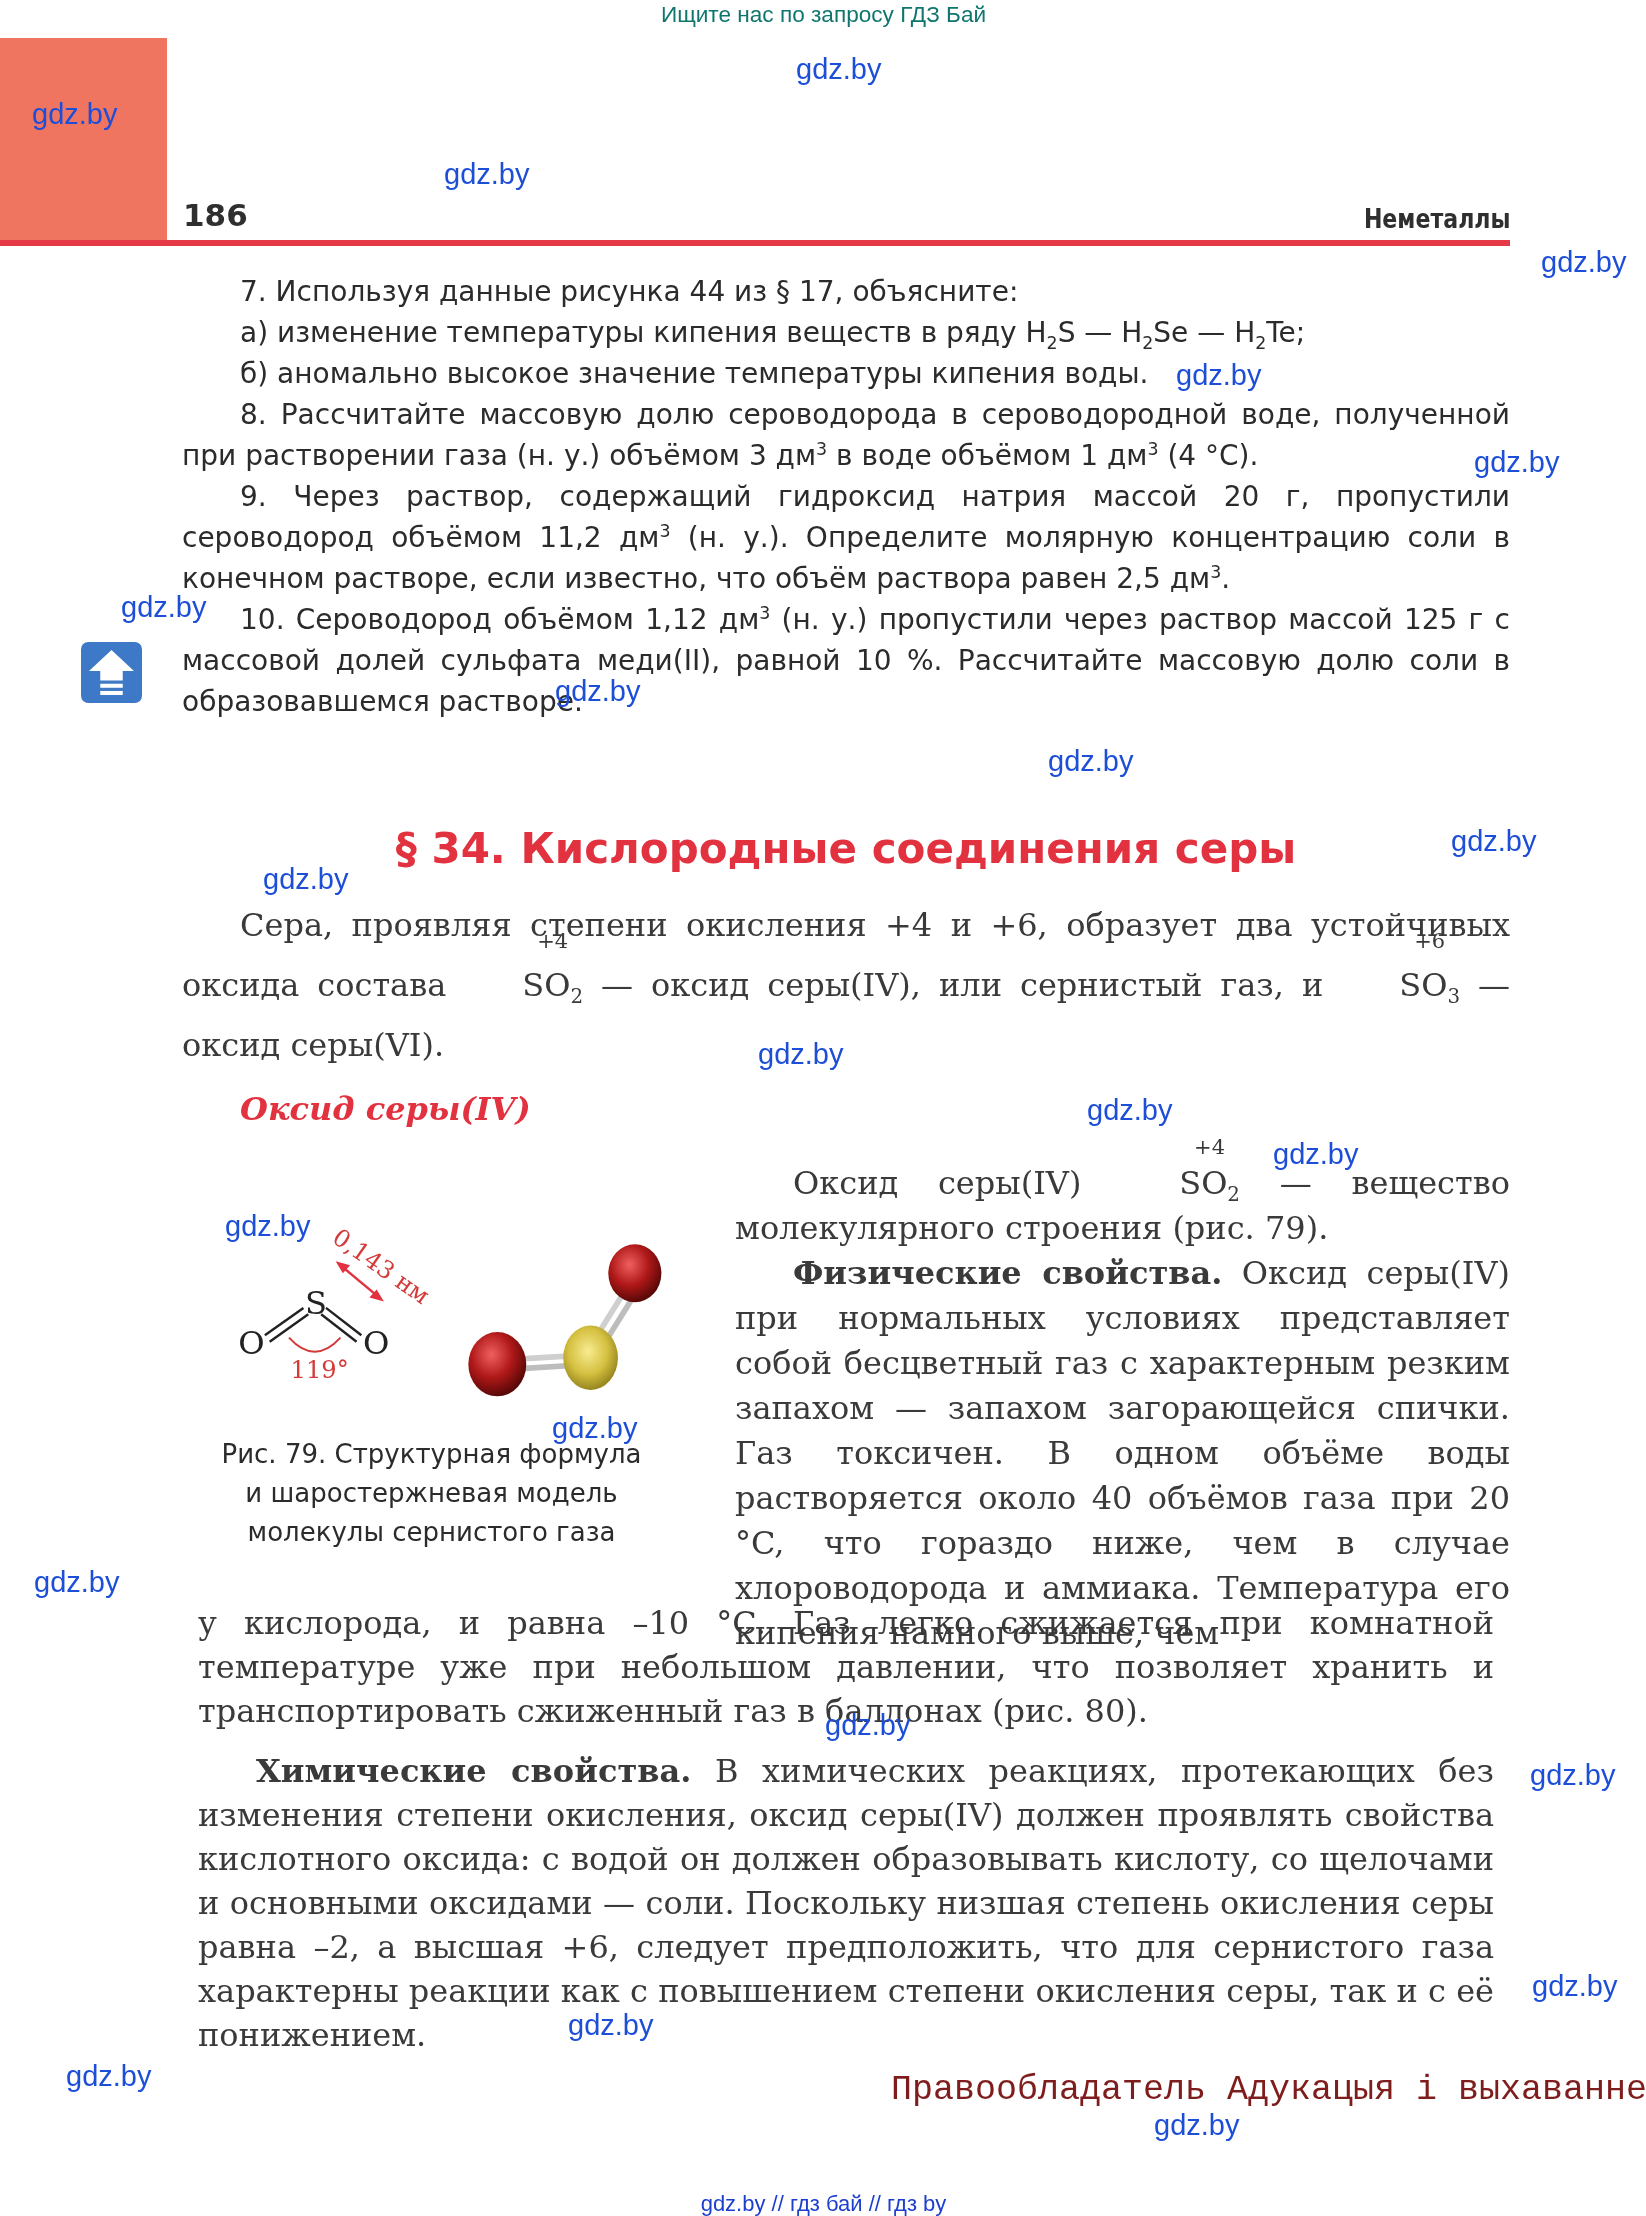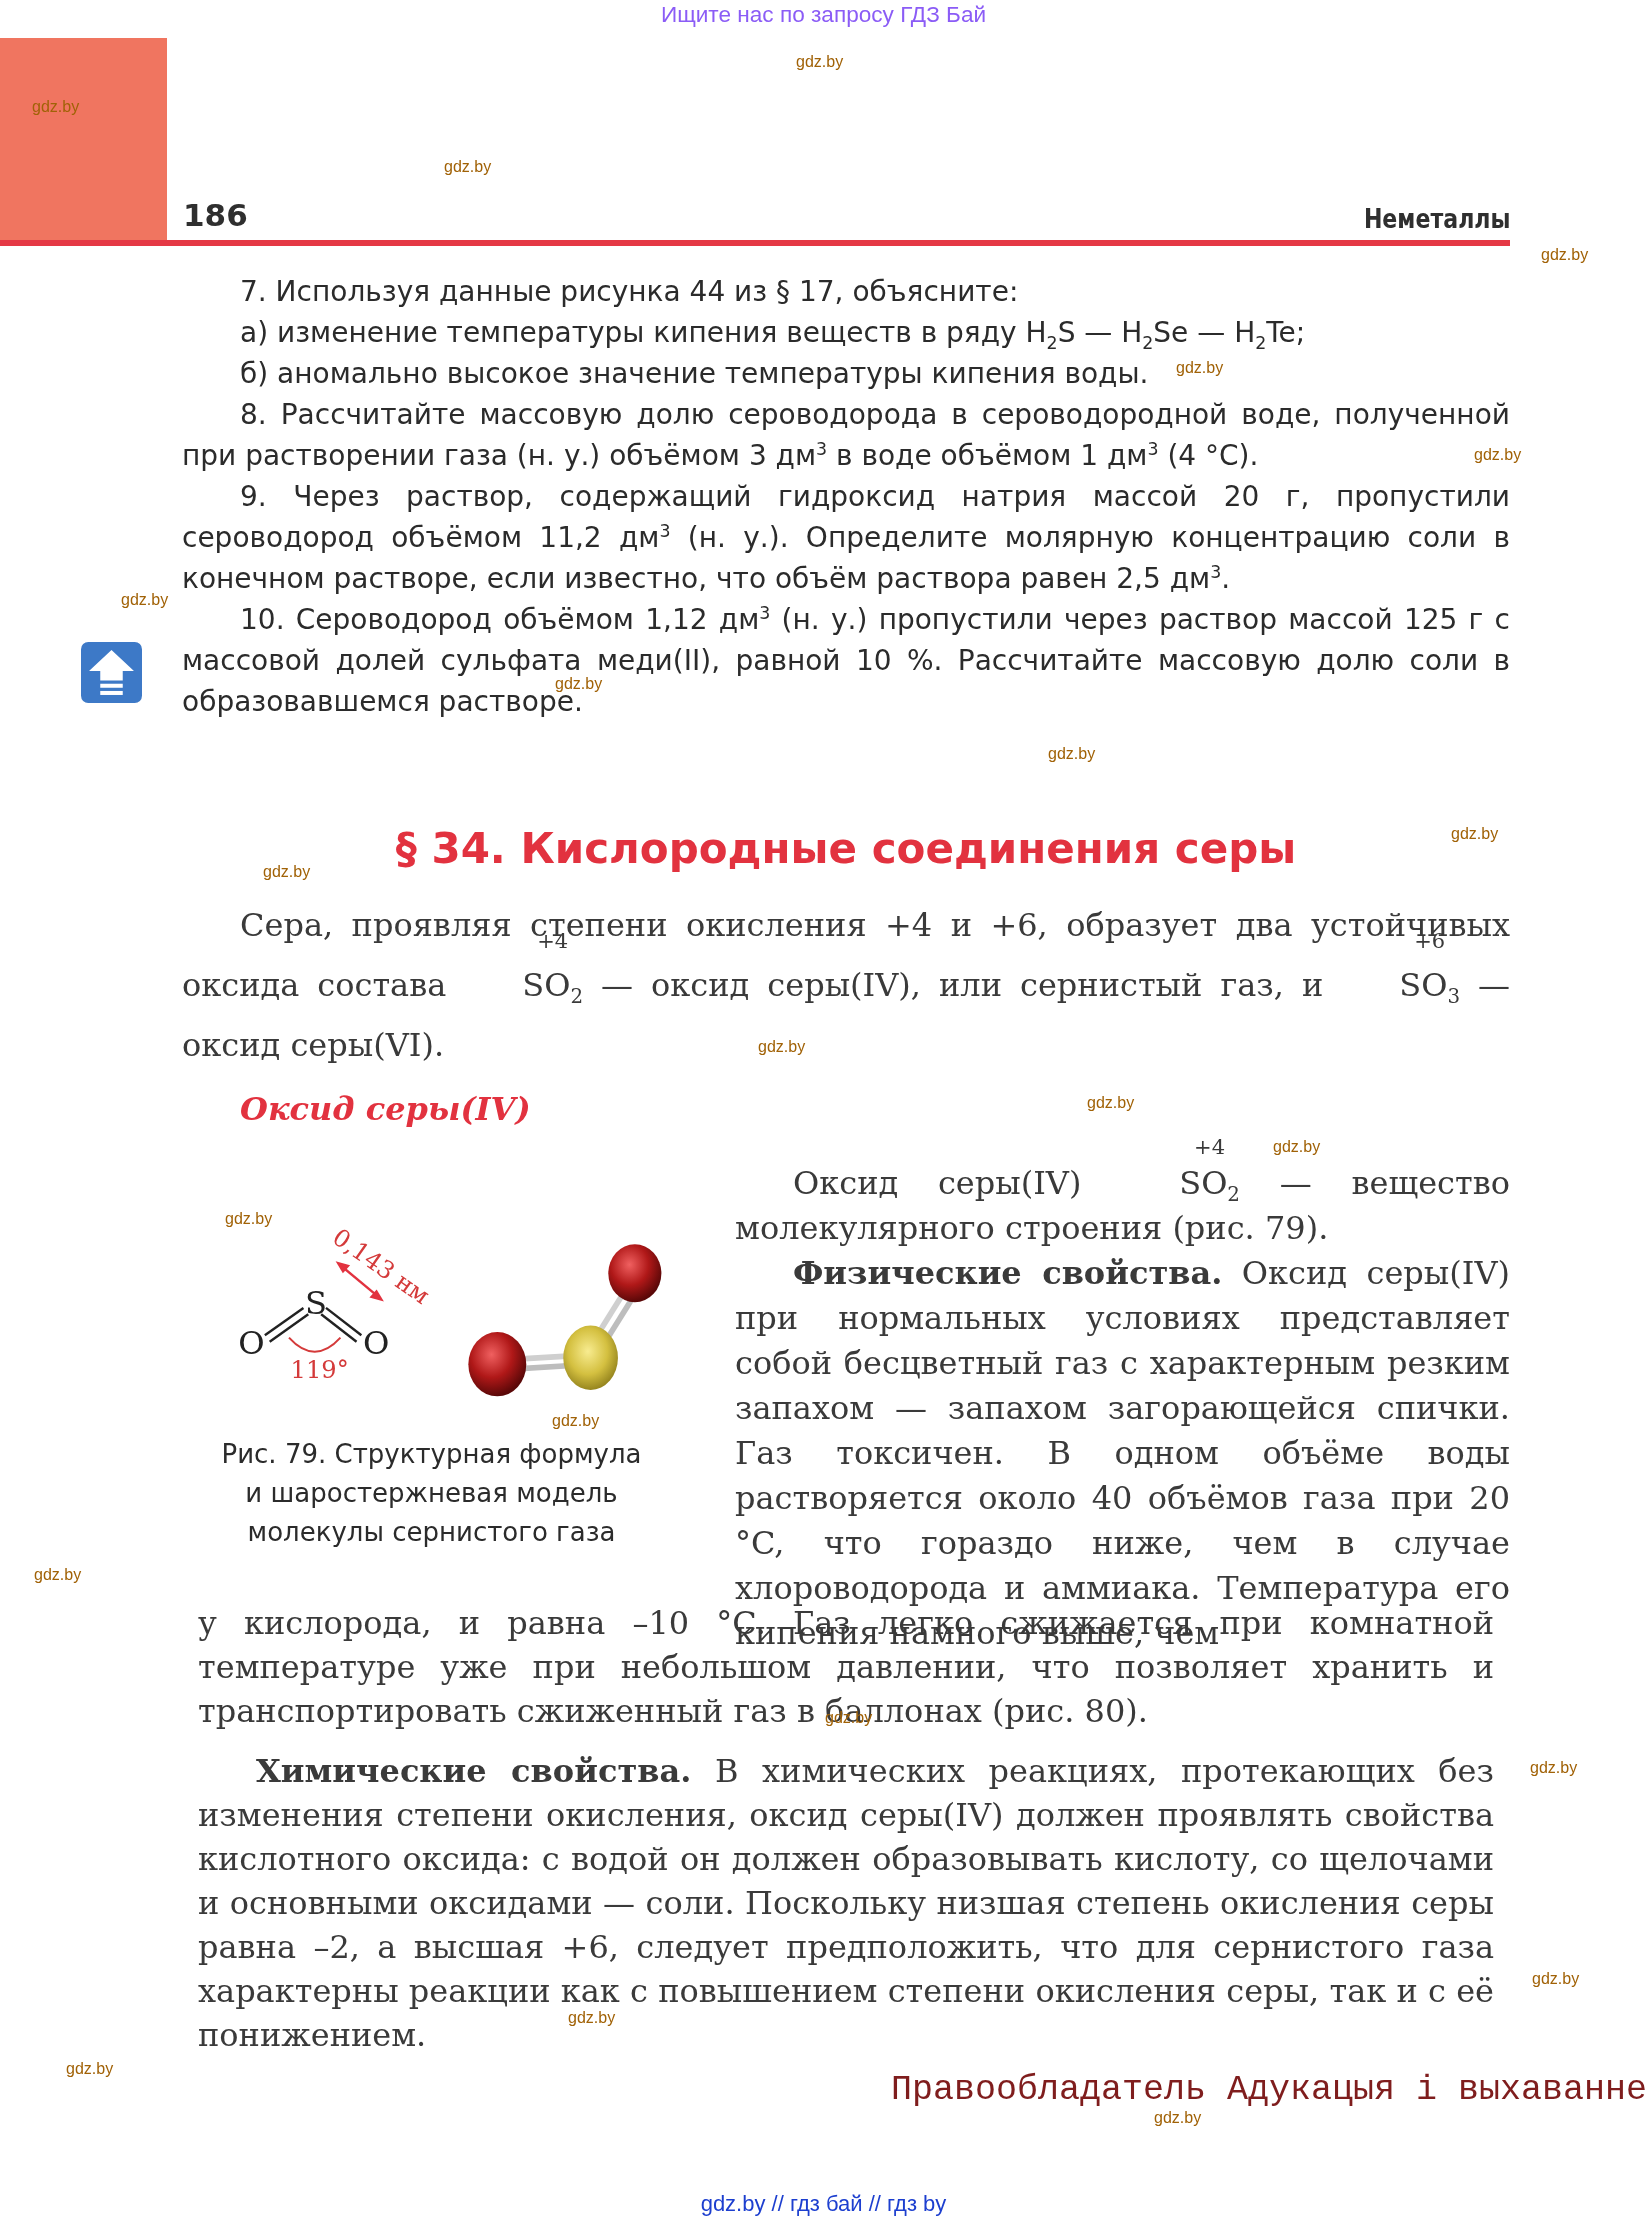--- a/index.html
+++ b/index.html
@@ -1,18 +1,18 @@
 <!DOCTYPE html>
 <html style="font-size:13px"><head>
 <meta charset="utf-8">
 <style>
   html, body { margin:0; padding:0; background:#ffffff; }
   body { width:1647px; height:2216px; position:relative; overflow:hidden; color:#2b2b2b; }
-  .wm { position:absolute; font-family:"Liberation Sans", sans-serif; font-size:16px; color:#a16207; white-space:nowrap; }
-  .top-banner { position:absolute; left:0; width:1647px; top:1.6px; text-align:center; font-family:"Liberation Sans", sans-serif; font-size:22.6px; color:#8b5cf6; }
+  .wm { position:absolute; font-family:"Liberation Sans", sans-serif; font-size:29px; color:#1d4ed8; white-space:nowrap; }
+  .top-banner { position:absolute; left:0; width:1647px; top:1.6px; text-align:center; font-family:"Liberation Sans", sans-serif; font-size:22.6px; color:#0f766e; }
   .salmon { position:absolute; left:0; top:38px; width:167px; height:206px; background:#f07560; }
   .hdr-line { position:absolute; left:0; top:240px; width:1510px; height:5.6px; background:#e53945; }
   .page-num { position:absolute; left:183px; top:197px; font-family:"DejaVu Sans", sans-serif; font-weight:bold; font-size:31px; color:#2f2f2f; }
   .chapter { position:absolute; right:137px; top:204px; font-family:"DejaVu Sans", sans-serif; font-weight:bold; font-size:26px; color:#2f2f2f; transform:scaleX(0.85); transform-origin:right; }
   .ex { position:absolute; left:182px; width:1328px; font-family:"DejaVu Sans", sans-serif; font-size:28px; line-height:41px; color:#2b2b2b; text-align:justify; }
   .ex p { margin:0; text-indent:58px; text-align:justify; }
   .ex p.last { text-align-last:left; }
   sub, sup { font-size:0.62em; line-height:0; }
   .up-icon { position:absolute; left:81px; top:642px; width:61px; height:61px; }
   .sec-title { position:absolute; left:0; width:1692px; top:824px; text-align:center; font-family:"DejaVu Sans", sans-serif; font-weight:bold; font-size:42px; color:#e2323f; }

